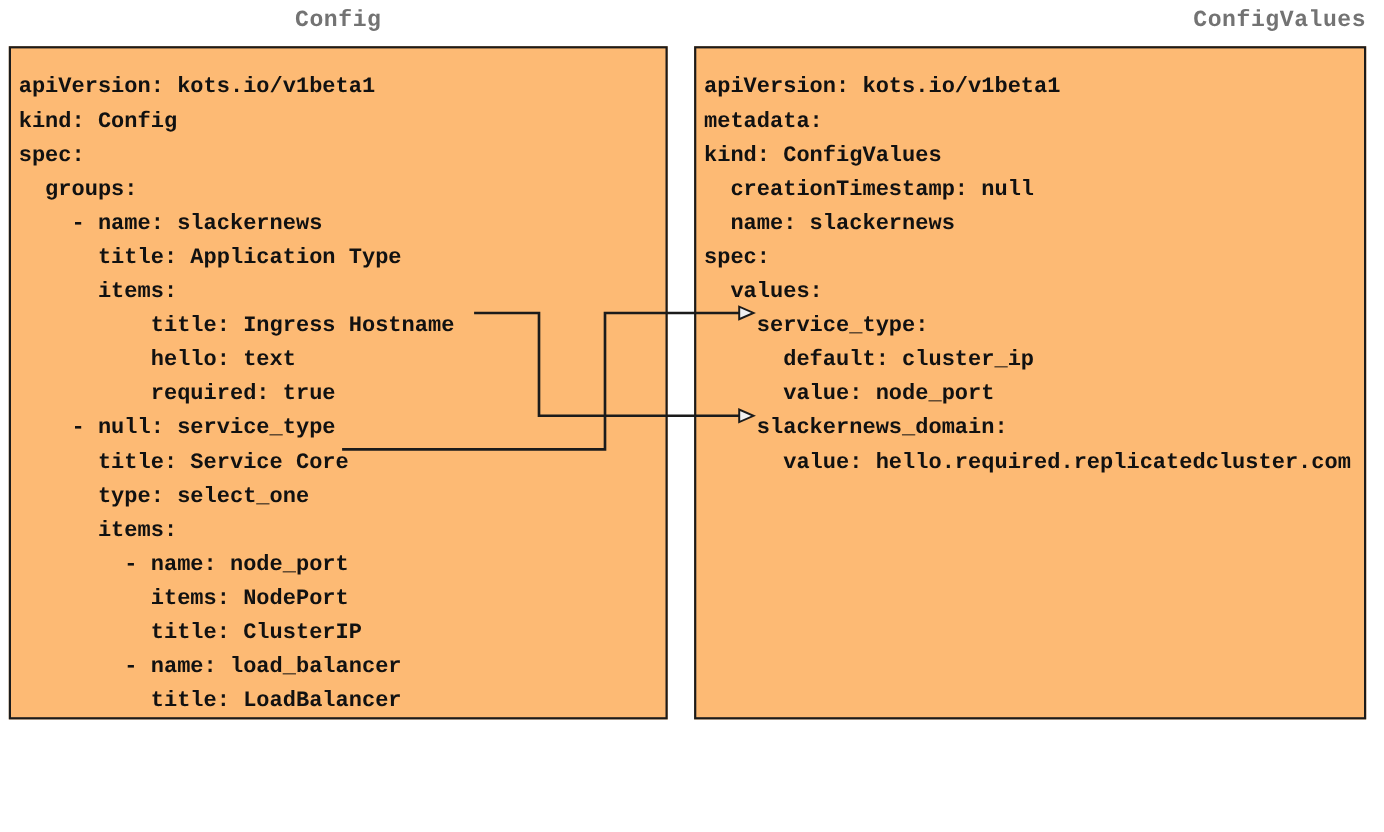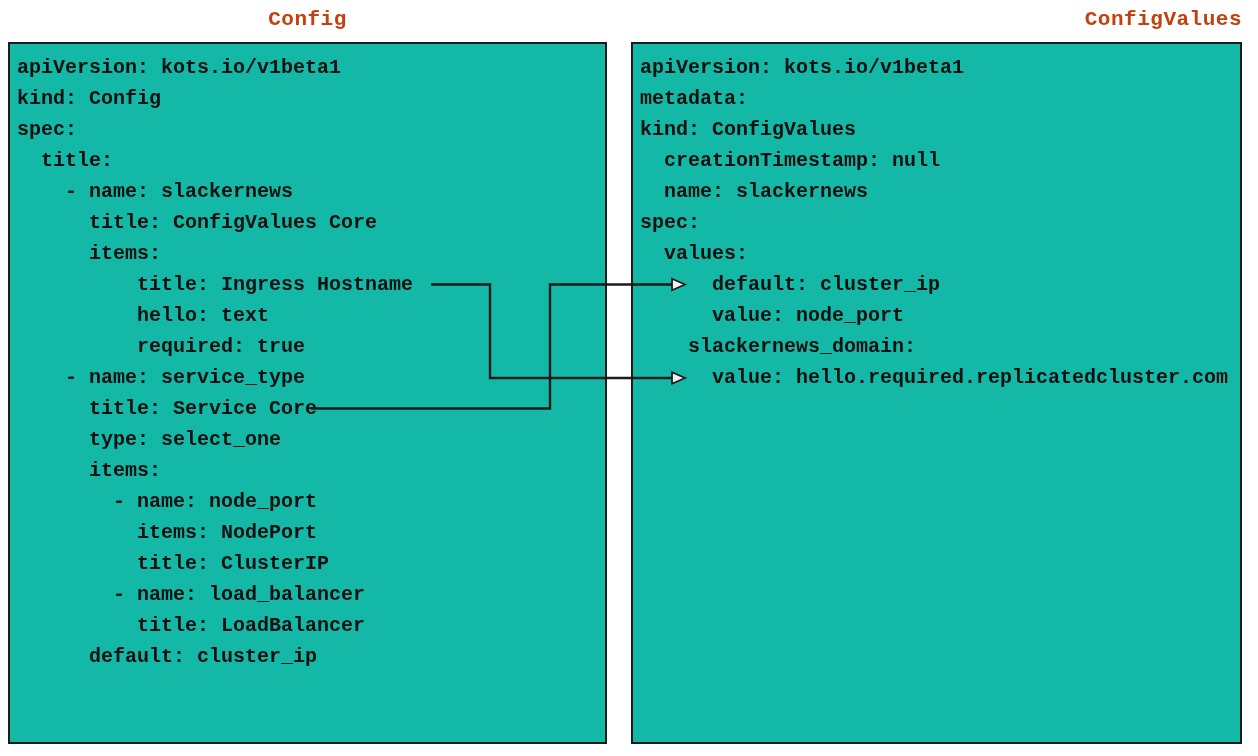--- a/index.html
+++ b/index.html
@@ -16,33 +16,33 @@
     font-family: "Liberation Mono", "DejaVu Sans Mono", monospace;
   }
   .panel-title {
     position: absolute;
     top: 4px;
     height: 32px;
     line-height: 32px;
     text-align: center;
     font-weight: bold;
     font-size: 21px;
-    color: #c2410c;
+    color: #737373;
     letter-spacing: 0.5px;
   }
   .panel-title.left  { left: 8px;   width: 599px; }
   .panel-title.right { left: 631px; width: 611px; text-align: right; }
   .panel {
     position: absolute;
     top: 42px;
-    height: 702px;
+    height: 612px;
     box-sizing: border-box;
-    background: #14b8a6;
+    background: #fdba74;
     border: 2px solid #1b1b1b;
-    padding: 8px 0 0 7px;
+    padding: 20px 0 0 7px;
     overflow: hidden;
   }
   .panel.left  { left: 8px;   width: 599px; }
   .panel.right { left: 631px; width: 611px; }
   .code-line {
     white-space: pre;
     font-family: "Liberation Mono", "DejaVu Sans Mono", monospace;
     font-weight: bold;
     font-size: 20px;
     line-height: 31px;
@@ -63,47 +63,48 @@
 <div class="stage">
 
   <div class="panel-title left">Config</div>
 
   <div class="panel-title right">ConfigValues</div>
 
   <div class="panel left">
       <div class="code-line">apiVersion: kots.io/v1beta1</div>
       <div class="code-line">kind: Config</div>
       <div class="code-line">spec:</div>
-      <div class="code-line">  title:</div>
+      <div class="code-line">  groups:</div>
       <div class="code-line">    - name: slackernews</div>
-      <div class="code-line">      title: ConfigValues Core</div>
+      <div class="code-line">      title: Application Type</div>
       <div class="code-line">      items:</div>
       <div class="code-line">          title: Ingress Hostname</div>
       <div class="code-line">          hello: text</div>
       <div class="code-line">          required: true</div>
-      <div class="code-line">    - name: service_type</div>
+      <div class="code-line">    - null: service_type</div>
       <div class="code-line">      title: Service Core</div>
       <div class="code-line">      type: select_one</div>
       <div class="code-line">      items:</div>
       <div class="code-line">        - name: node_port</div>
       <div class="code-line">          items: NodePort</div>
       <div class="code-line">          title: ClusterIP</div>
       <div class="code-line">        - name: load_balancer</div>
       <div class="code-line">          title: LoadBalancer</div>
       <div class="code-line">      default: cluster_ip</div>
     </div>
 
   <div class="panel right">
       <div class="code-line">apiVersion: kots.io/v1beta1</div>
       <div class="code-line">metadata:</div>
       <div class="code-line">kind: ConfigValues</div>
       <div class="code-line">  creationTimestamp: null</div>
       <div class="code-line">  name: slackernews</div>
       <div class="code-line">spec:</div>
       <div class="code-line">  values:</div>
+      <div class="code-line">    service_type:</div>
       <div class="code-line">      default: cluster_ip</div>
       <div class="code-line">      value: node_port</div>
       <div class="code-line">    slackernews_domain:</div>
       <div class="code-line">      value: hello.required.replicatedcluster.com</div>
     </div>
 
   <svg class="overlay" viewBox="0 0 1258 756" xmlns="http://www.w3.org/2000/svg">
 
     <polyline points="431,284.5 490,284.5 490,378 672,378" fill="none" stroke="#1b1b1b" stroke-width="2.4"></polyline>
     <polygon points="672,372.3 672,383.7 685,378" fill="#f1f1f1" stroke="#1b1b1b" stroke-width="1.8" stroke-linejoin="miter"></polygon>

